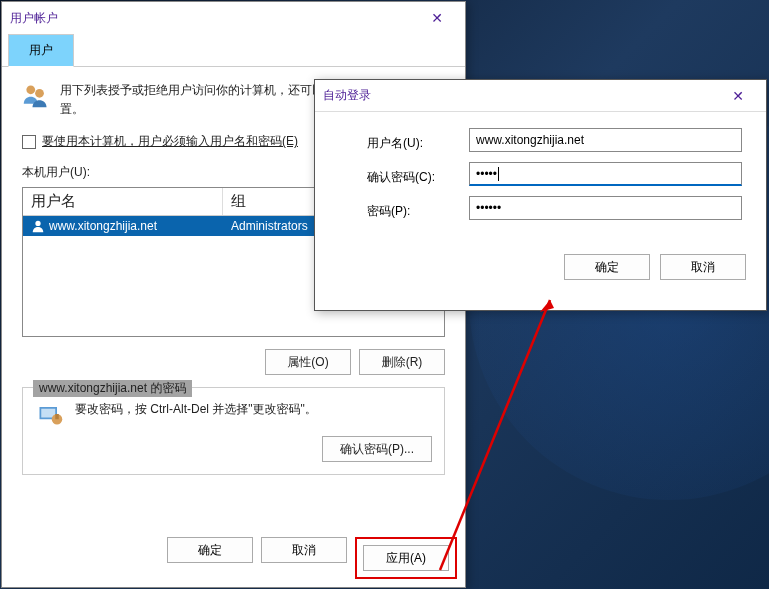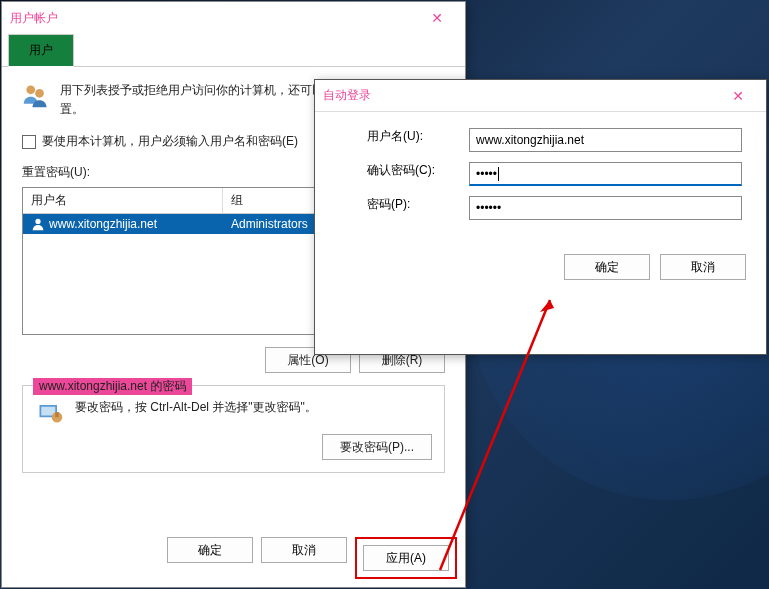--- a/index.html
+++ b/index.html
@@ -1,55 +1,55 @@
 <!DOCTYPE html>
 <html><head>
   <meta charset="utf-8">
   <style>
     * { box-sizing: border-box; margin: 0; padding: 0; font-family: "Microsoft YaHei", "Segoe UI", sans-serif; }
     body { width: 769px; height: 589px; background: linear-gradient(135deg, #0a1628 0%, #1e3a5f 50%, #0f2847 100%); position: relative; overflow: hidden; }
     body::before { content: ''; position: absolute; right: -100px; top: 100px; width: 400px; height: 400px; background: radial-gradient(circle, rgba(30,80,150,0.4), transparent); border-radius: 50%; }
 
     .window { position: absolute; background: #fff; border: 1px solid #888; box-shadow: 2px 2px 10px rgba(0,0,0,0.3); }
-    .titlebar { height: 32px; display: flex; align-items: center; padding: 0 8px; font-size: 12px; color: #ec4899; }
+    .titlebar { height: 32px; display: flex; align-items: center; padding: 0 8px; font-size: 12px; color: #4c1d95; }
     .titlebar .close { margin-left: auto; width: 40px; height: 28px; display: flex; align-items: center; justify-content: center; cursor: pointer; font-size: 14px; }
 
     
     #win-main { left: 1px; top: 1px; width: 465px; height: 587px; }
     .tabs { display: flex; border-bottom: 1px solid #ccc; padding-left: 6px; font-size: 12px; }
     .tab { padding: 7px 20px; cursor: pointer; }
-    .tab.active { border: 1px solid #ccc; border-bottom-color: #fff; margin-bottom: -1px; background: #15803d; }
+    .tab.active { border: 1px solid #ccc; border-bottom-color: #fff; margin-bottom: -1px; background: #7dd3fc; }
     .content { padding: 14px 20px; font-size: 12px; color: #222; }
     .row-withicon { display: flex; align-items: flex-start; gap: 10px; margin-bottom: 14px; }
     .icon-users { width: 28px; height: 28px; flex-shrink: 0; }
-    .chk-row { display: flex; align-items: center; gap: 6px; margin-bottom: 14px; }
+    .chk-row { display: flex; align-items: center; gap: 6px; margin-bottom: 14px; text-decoration: underline; }
     .chk { width: 14px; height: 14px; border: 1px solid #666; }
     .table { border: 1px solid #888; }
-    .table-head { display: flex; background: #fff; border-bottom: 1px solid #ccc; font-size: 12px; }
+    .table-head { display: flex; background: #fff; border-bottom: 1px solid #ccc; font-size: 15px; }
     .th { padding: 4px 8px; border-right: 1px solid #ddd; }
     .th1 { width: 200px; } .th2 { flex: 1; }
     .table-body { height: 120px; background: #fff; }
     .tr { display: flex; font-size: 12px; color: #fff; background: #0a64ad; }
     .tr .td { padding: 3px 8px; display: flex; align-items: center; gap: 4px; }
     .td1 { width: 200px; } .td2 { flex: 1; }
     .btn-row { display: flex; justify-content: flex-end; gap: 8px; padding: 12px 0 4px; }
     .btn { min-width: 86px; height: 26px; border: 1px solid #aaa; background: #fdfdfd; font-size: 12px; cursor: pointer; display: flex; align-items: center; justify-content: center; }
     .fieldset { border: 1px solid #ccc; padding: 12px; margin-top: 8px; position: relative; }
-    .fieldset .legend { position: absolute; top: -8px; left: 10px; background: #ec4899; padding: 0 6px; font-size: 12px; }
+    .fieldset .legend { position: absolute; top: -8px; left: 10px; background: #a3a3a3; padding: 0 6px; font-size: 12px; }
     .icon-pwd { width: 30px; height: 28px; flex-shrink: 0; }
     .footer { position: absolute; bottom: 8px; right: 8px; display: flex; gap: 8px; }
     .highlight-apply { border: 2px solid #d00; padding: 6px; }
 
     
-    #win-auto { left: 314px; top: 79px; width: 453px; height: 276px; border-color: #555; }
+    #win-auto { left: 314px; top: 79px; width: 453px; height: 232px; border-color: #555; }
     #win-auto .titlebar { border-bottom: 1px solid #ddd; }
     .auto-content { padding: 16px 24px; font-size: 12px; }
     .auto-head { display: flex; gap: 14px; align-items: flex-start; margin-bottom: 20px; }
     .icon-key { width: 30px; height: 30px; flex-shrink: 0; }
-    .field-row { display: flex; align-items: flex-start; margin-bottom: 10px; }
+    .field-row { display: flex; align-items: flex-end; margin-bottom: 10px; }
     .field-label { width: 130px; padding-left: 28px; }
     .field-input { flex: 1; height: 24px; border: 1px solid #888; padding: 0 6px; font-size: 12px; }
     .field-input.focused { border-bottom: 2px solid #0067c0; }
     .auto-footer { display: flex; justify-content: flex-end; gap: 10px; padding: 8px 20px 0; }
     .btn2 { width: 86px; height: 26px; border: 1px solid #aaa; background: #fdfdfd; font-size: 12px; cursor: pointer; }
 
     
     .arrow { position: absolute; left: 430px; top: 290px; pointer-events: none; z-index: 99; }
 
     .usericon-small { width: 14px; height: 14px; display: inline-block; }
@@ -72,21 +72,21 @@
           <circle cx="20" cy="14" r="5" fill="#d9a05b"></circle>
           <path d="M2 26c0-5 4-8 8-8s8 3 8 8z" fill="#5b9bd5"></path>
           <path d="M12 30c0-5 4-8 8-8s8 3 8 8z" fill="#3c7ab5"></path>
         </svg>
       <span style="line-height:1.6">用下列表授予或拒绝用户访问你的计算机，还可以更改其密码和其他设置。</span>
     </div>
     <div class="chk-row">
       <span class="chk"></span>
       <span>要使用本计算机，用户必须输入用户名和密码(E)</span>
     </div>
-    <div style="margin-bottom:6px">重置密码(U):</div>
+    <div style="margin-bottom:6px">本机用户(U):</div>
     <div class="table">
       <div class="table-head">
         <div class="th th1">用户名</div>
         <div class="th th2">组</div>
       </div>
       <div class="table-body">
         <div class="tr">
           <div class="td td1">
             <svg class="usericon-small" viewBox="0 0 16 16">
                 <circle cx="8" cy="5" r="3" fill="#fff"></circle>
@@ -107,21 +107,21 @@
       <div class="row-withicon" style="margin-bottom:8px">
         <svg class="icon-pwd" viewBox="0 0 32 32">
             <rect x="4" y="8" width="20" height="14" fill="#5b9bd5"></rect>
             <rect x="6" y="10" width="16" height="10" fill="#c5dff5"></rect>
             <circle cx="24" cy="22" r="6" fill="#d9a05b"></circle>
             <rect x="22" y="16" width="4" height="6" fill="#b57f3c"></rect>
           </svg>
         <span style="line-height:1.6">要改密码，按 Ctrl-Alt-Del 并选择"更改密码"。</span>
       </div>
       <div class="btn-row" style="padding:0">
-        <div class="btn" style="min-width:110px">要改密码(P)...</div>
+        <div class="btn" style="min-width:110px">确认密码(P)...</div>
       </div>
     </div>
   </div>
   <div class="footer">
     <div class="btn">确定</div>
     <div class="btn">取消</div>
     <div class="highlight-apply">
       <div class="btn">应用(A)</div>
     </div>
   </div>

